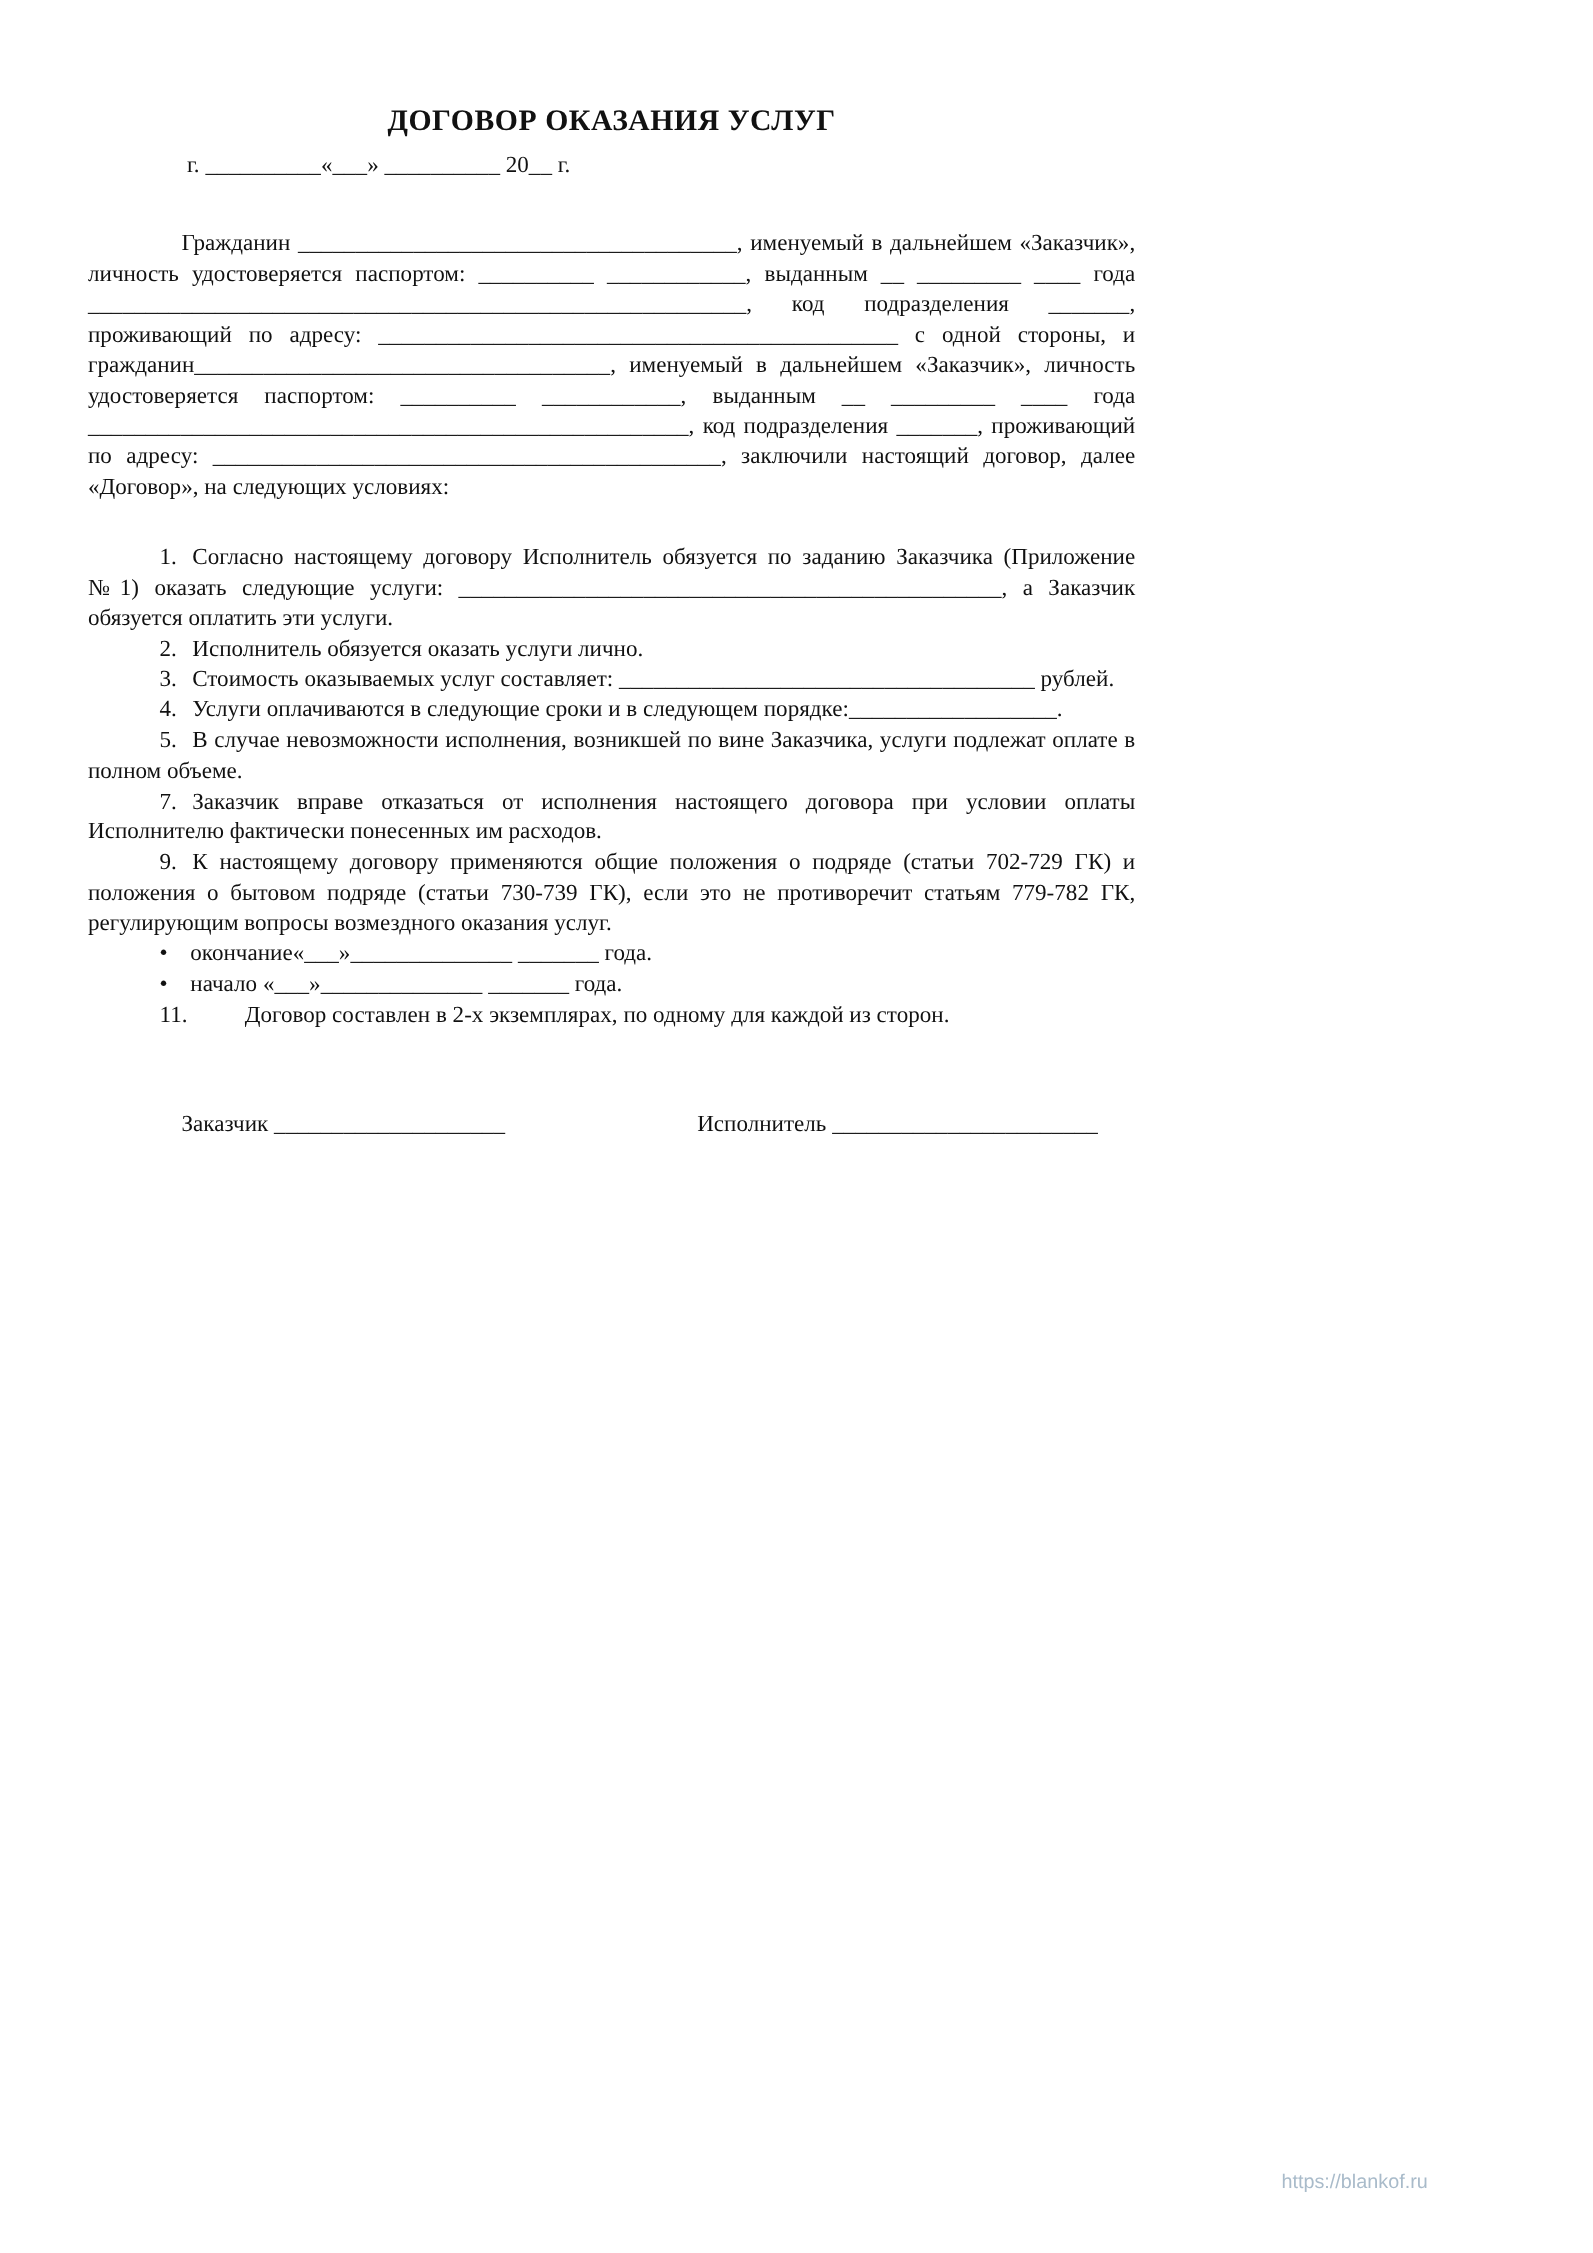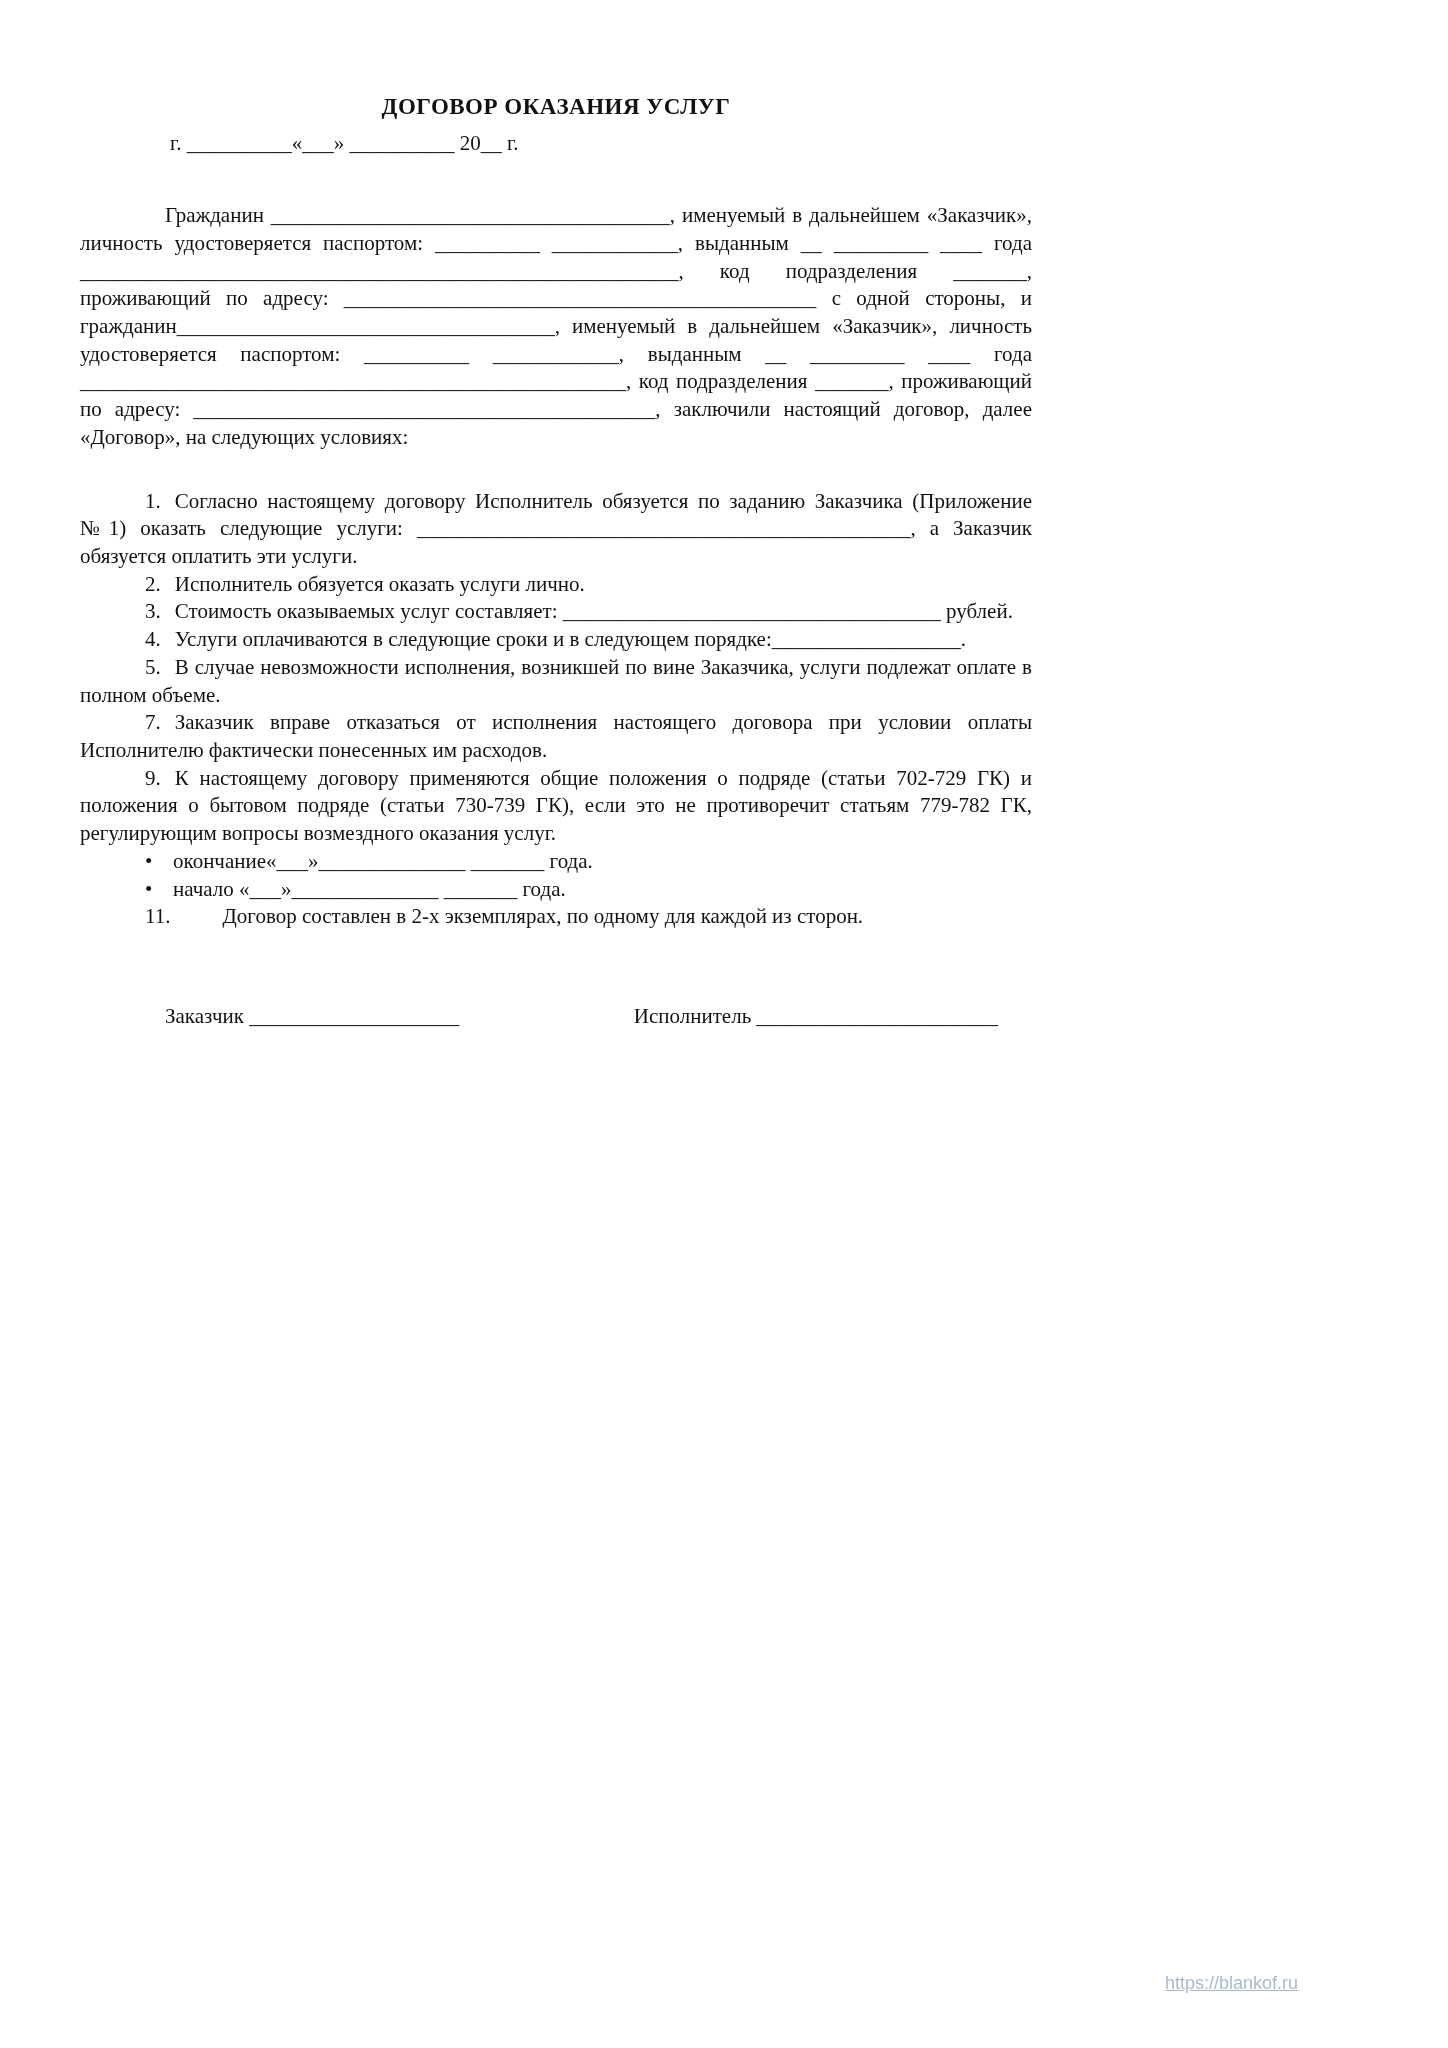--- a/index.html
+++ b/index.html
@@ -21,21 +21,21 @@
   }
   .content {
     position: absolute;
     left: 80px;
     top: 92px;
     width: 952px;
   }
   .doc-title {
     text-align: center;
     font-weight: bold;
-    font-size: 23px;
+    font-size: 27px;
     margin: 0 0 8px 0;
     letter-spacing: 0.5px;
   }
   .city-date-row {
     display: flex;
     justify-content: flex-start;
     margin: 0 0 44px 0;
   }
   .city-cell { margin-left: 90px; }
   .date-cell { margin-right: 34px; }
@@ -68,21 +68,20 @@
   }
   .signature-left { margin-left: 85px; }
   .signature-right { margin-right: 34px; }
   .footer-link {
     position: absolute;
     right: 150px;
     bottom: 52px;
     font-family: "Liberation Sans", sans-serif;
     font-size: 18px;
     color: #a9bbca;
-    text-decoration: underline;
     cursor: pointer;
   }
 </style>
 </head>
 <body>
 
 <div class="page">
   <div class="content">
 
     <div class="doc-title">ДОГОВОР ОКАЗАНИЯ УСЛУГ</div>

